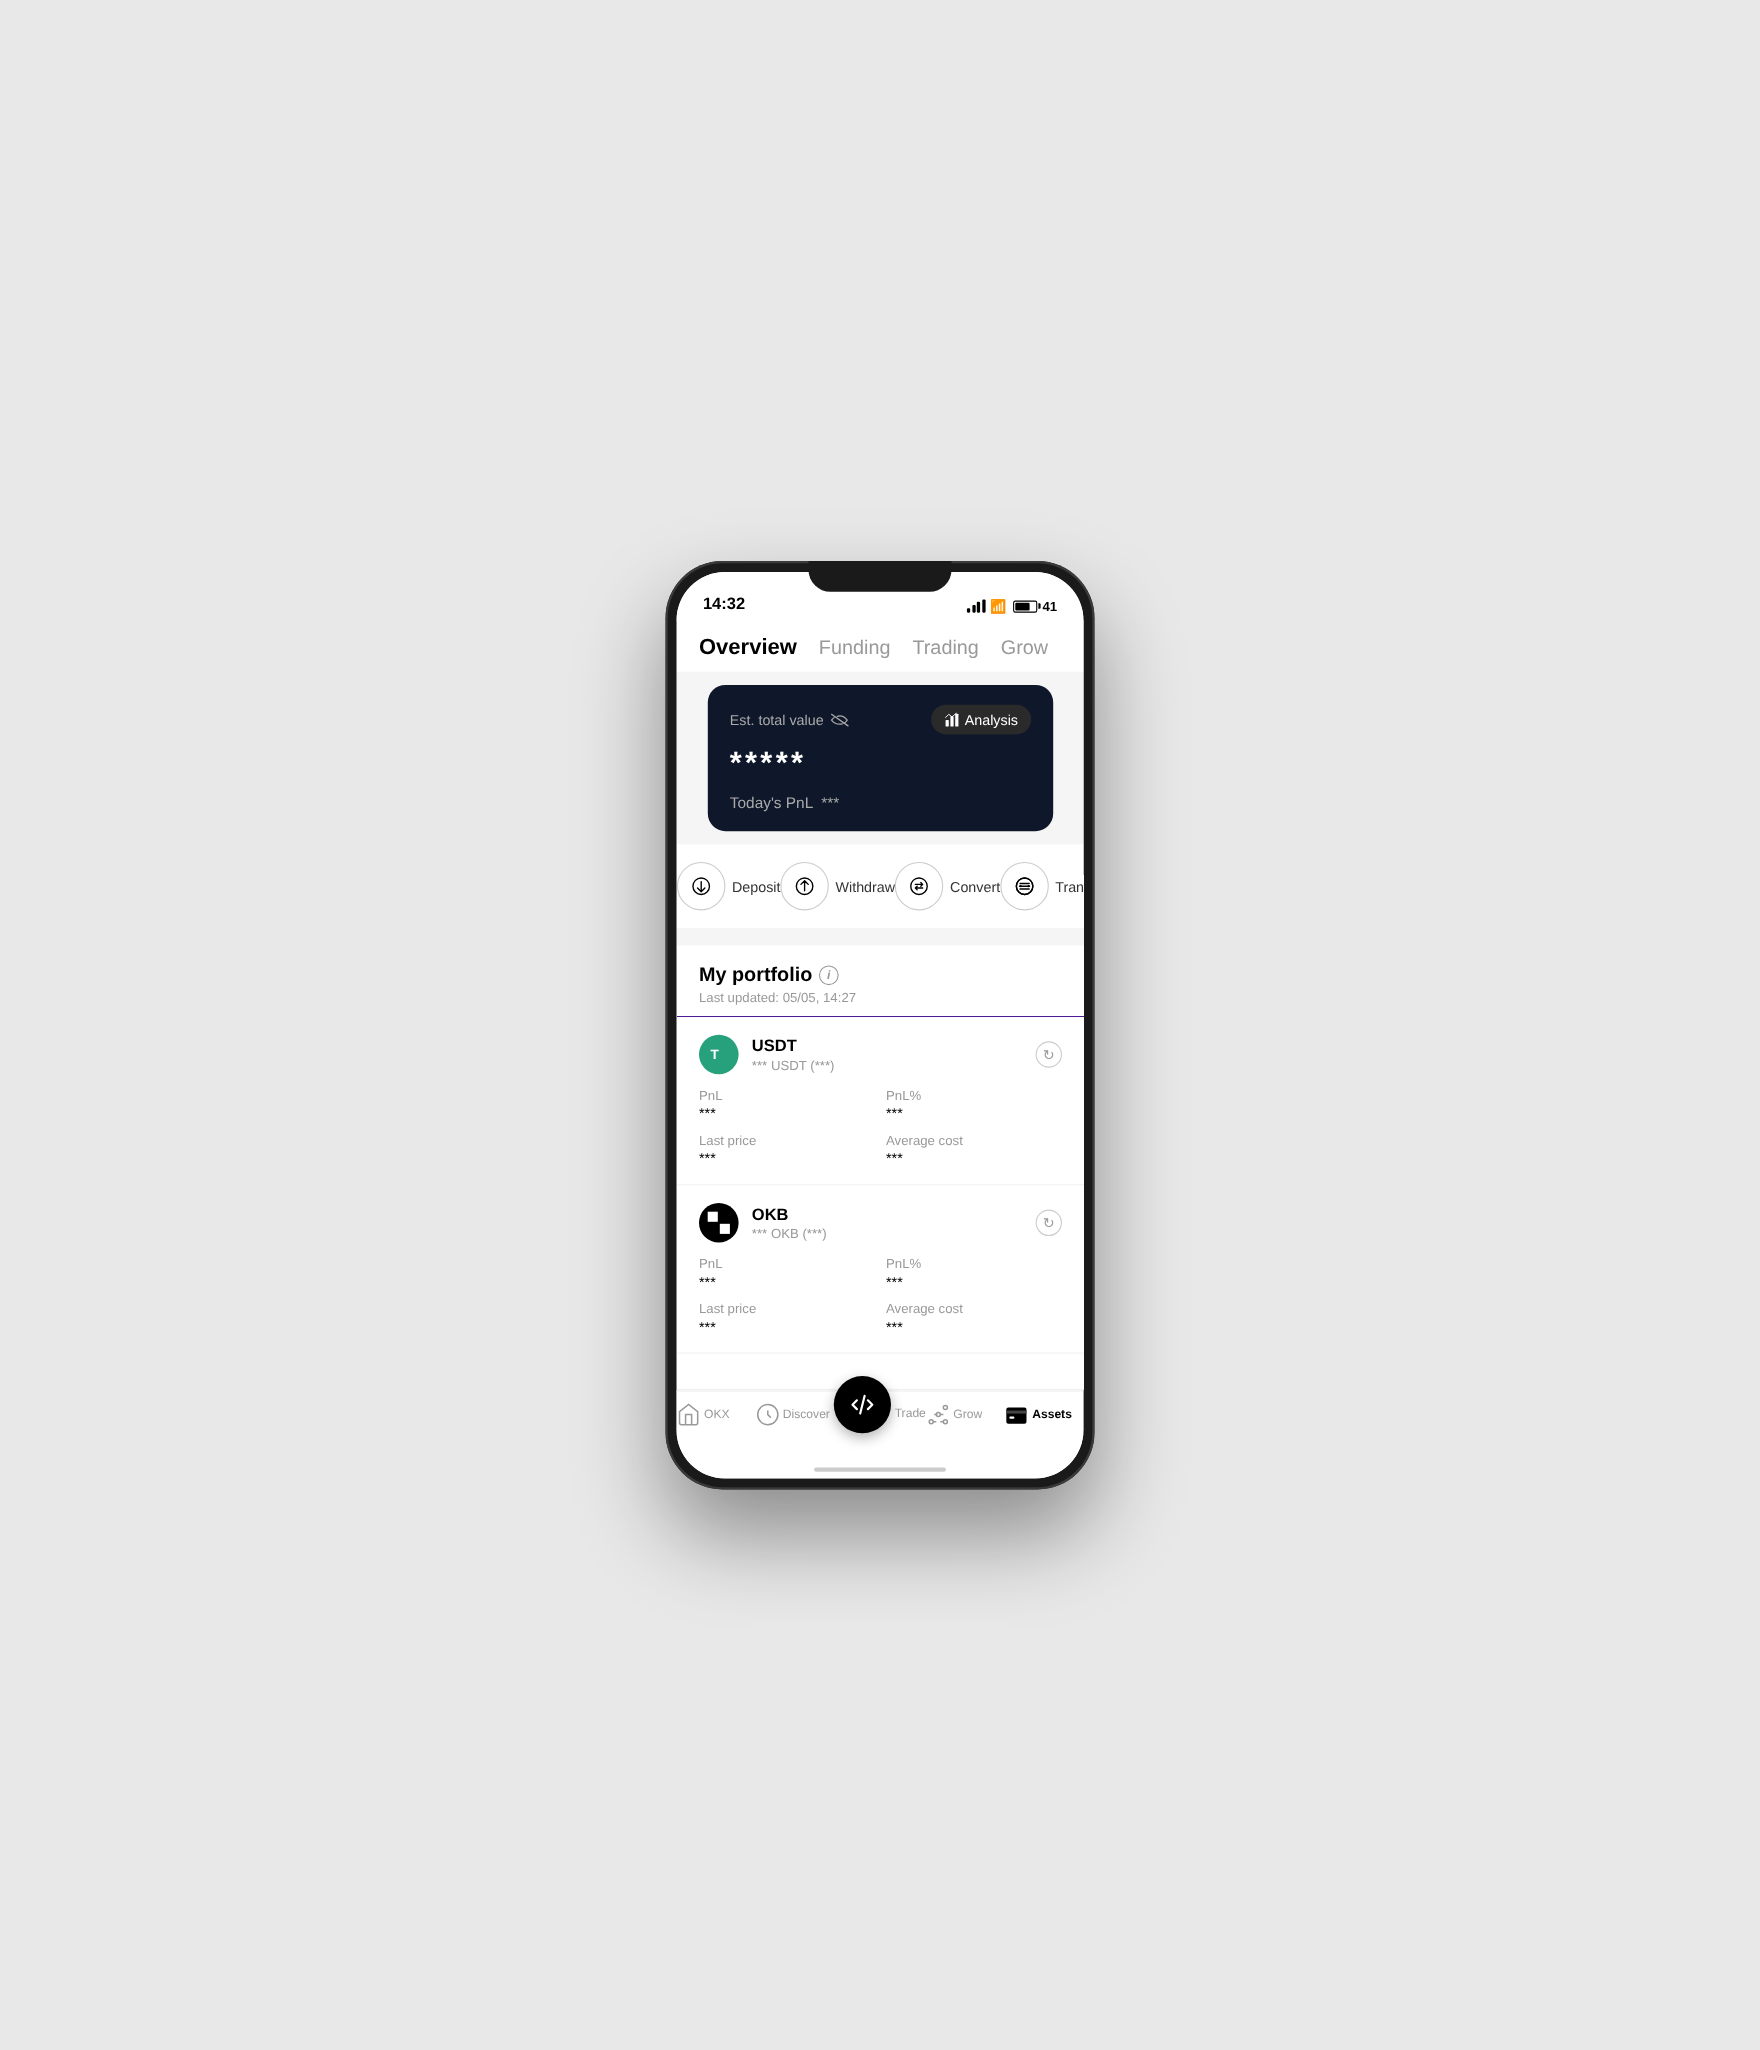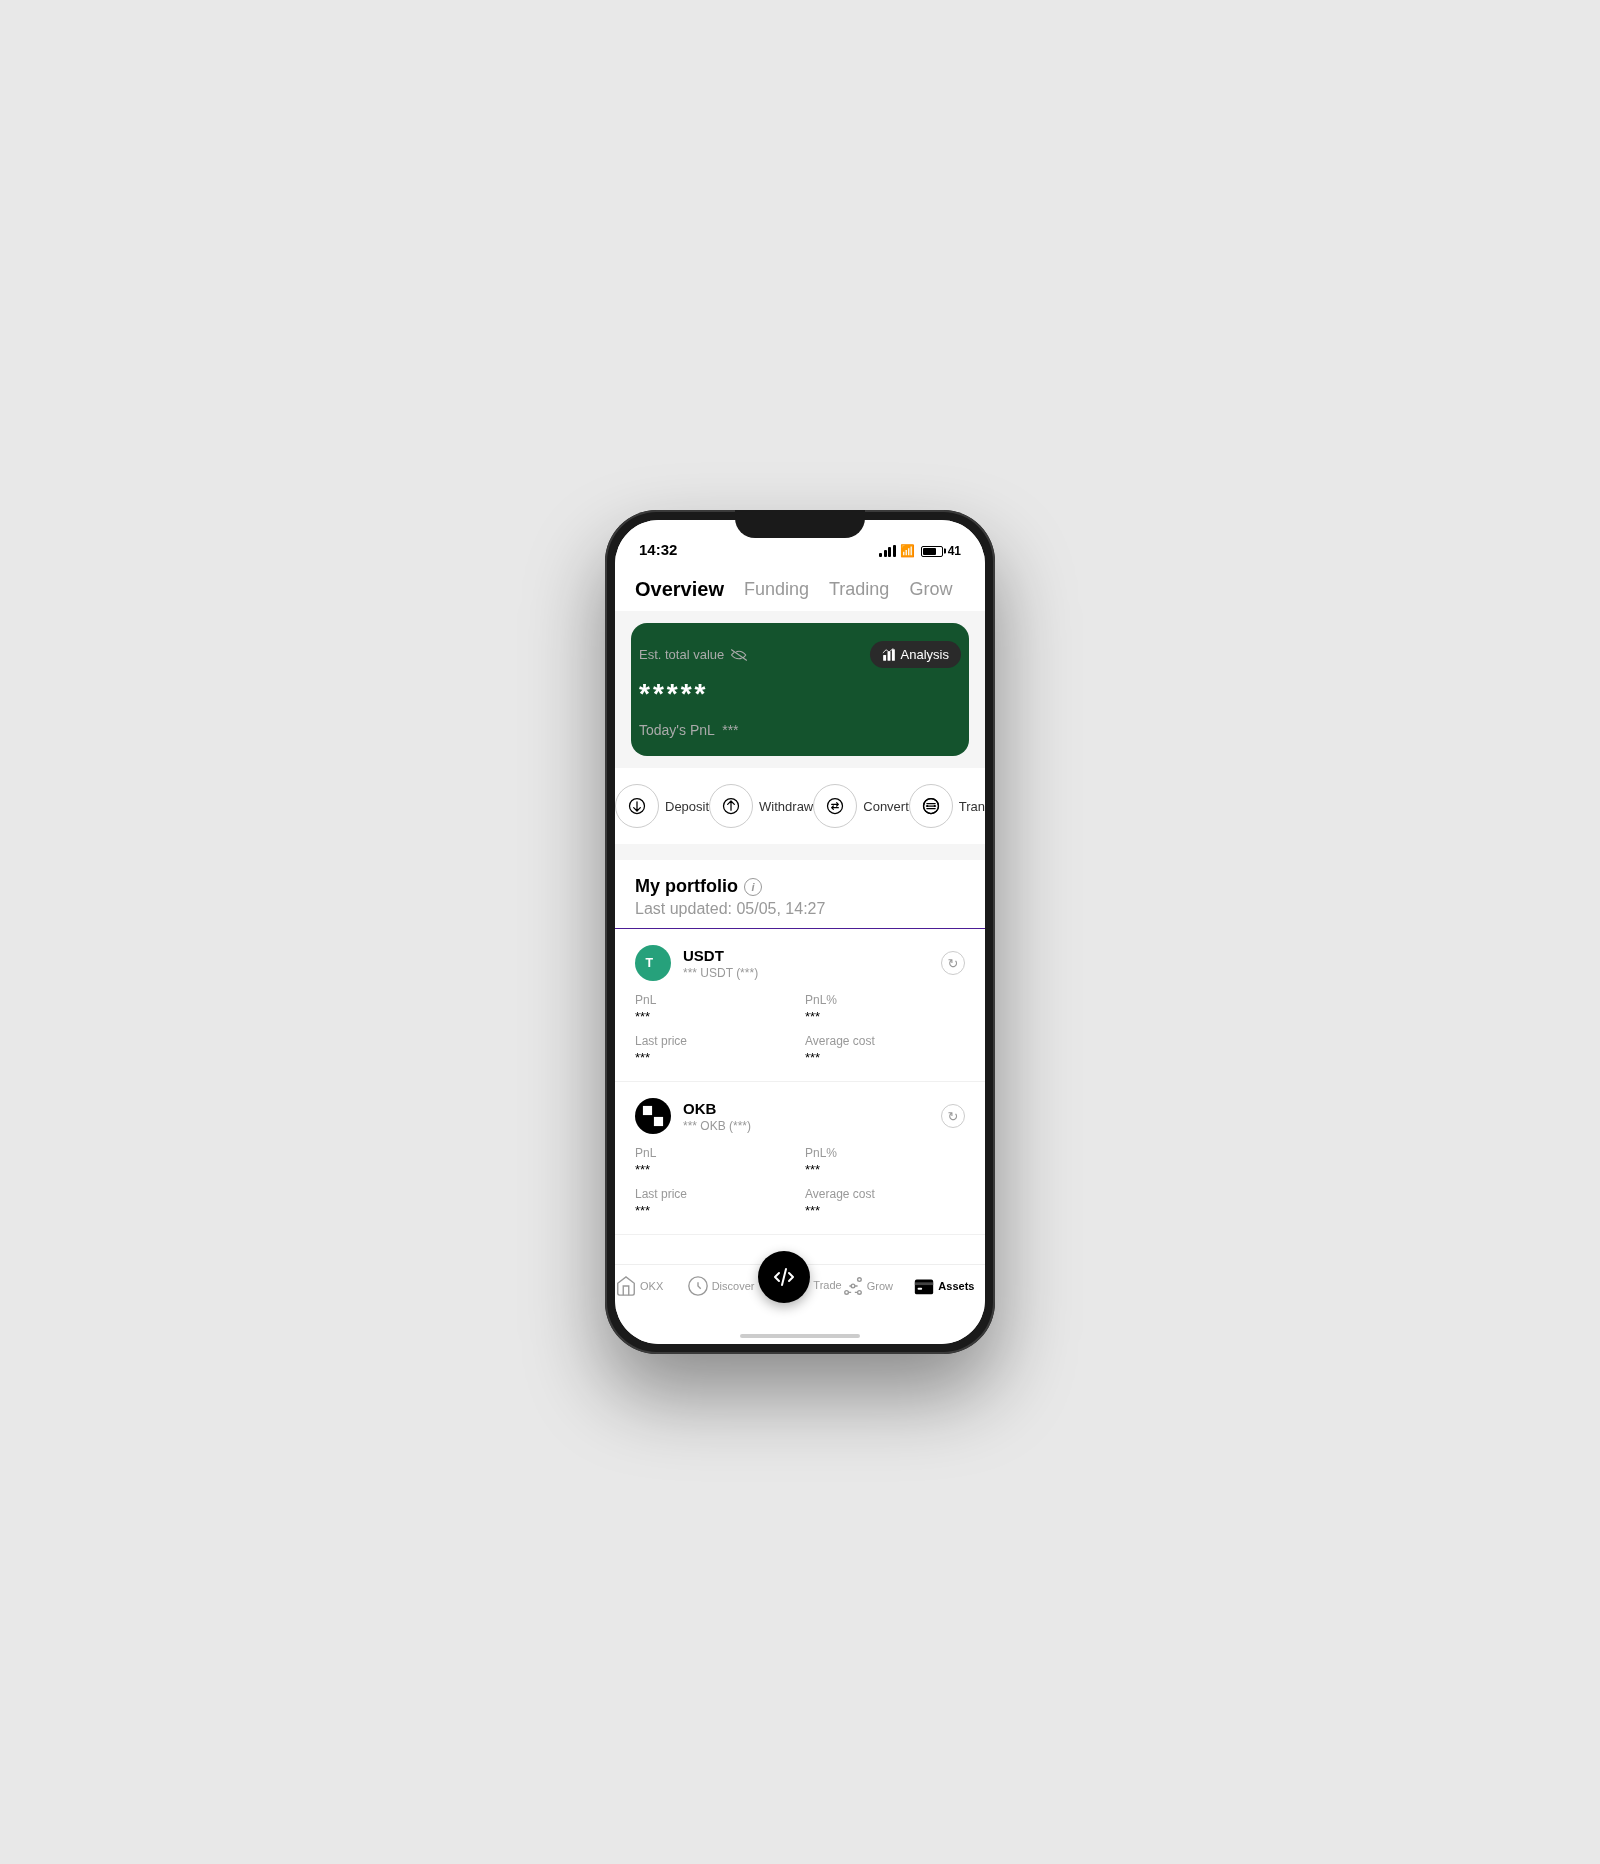--- a/index.html
+++ b/index.html
@@ -130,24 +130,24 @@
       color: #999;
       cursor: pointer;
     }
     .nav-tab.active {
       font-size: 20px;
       font-weight: 700;
       color: #000;
     }
     
     .portfolio-card {
-      background: #14532d;
-      margin: 12px 16px;
+      background: #0f172a;
+      margin: 12px 28px;
       border-radius: 16px;
-      padding: 18px 8px;
+      padding: 18px 20px;
       color: white;
     }
     .card-header {
       display: flex;
       justify-content: space-between;
       align-items: center;
       margin-bottom: 10px;
     }
     .card-label {
       font-size: 13px;
@@ -232,21 +232,21 @@
       border: 1.5px solid #999;
       border-radius: 50%;
       display: inline-flex;
       align-items: center;
       justify-content: center;
       font-size: 11px;
       color: #999;
       font-style: italic;
     }
     .section-subtitle {
-      font-size: 16px;
+      font-size: 12px;
       color: #999;
       margin-top: 3px;
     }
     
     .asset-item {
       background: white;
       padding: 16px 20px;
       border-bottom: 1px solid #f0f0f0;
     }
     .asset-header {

